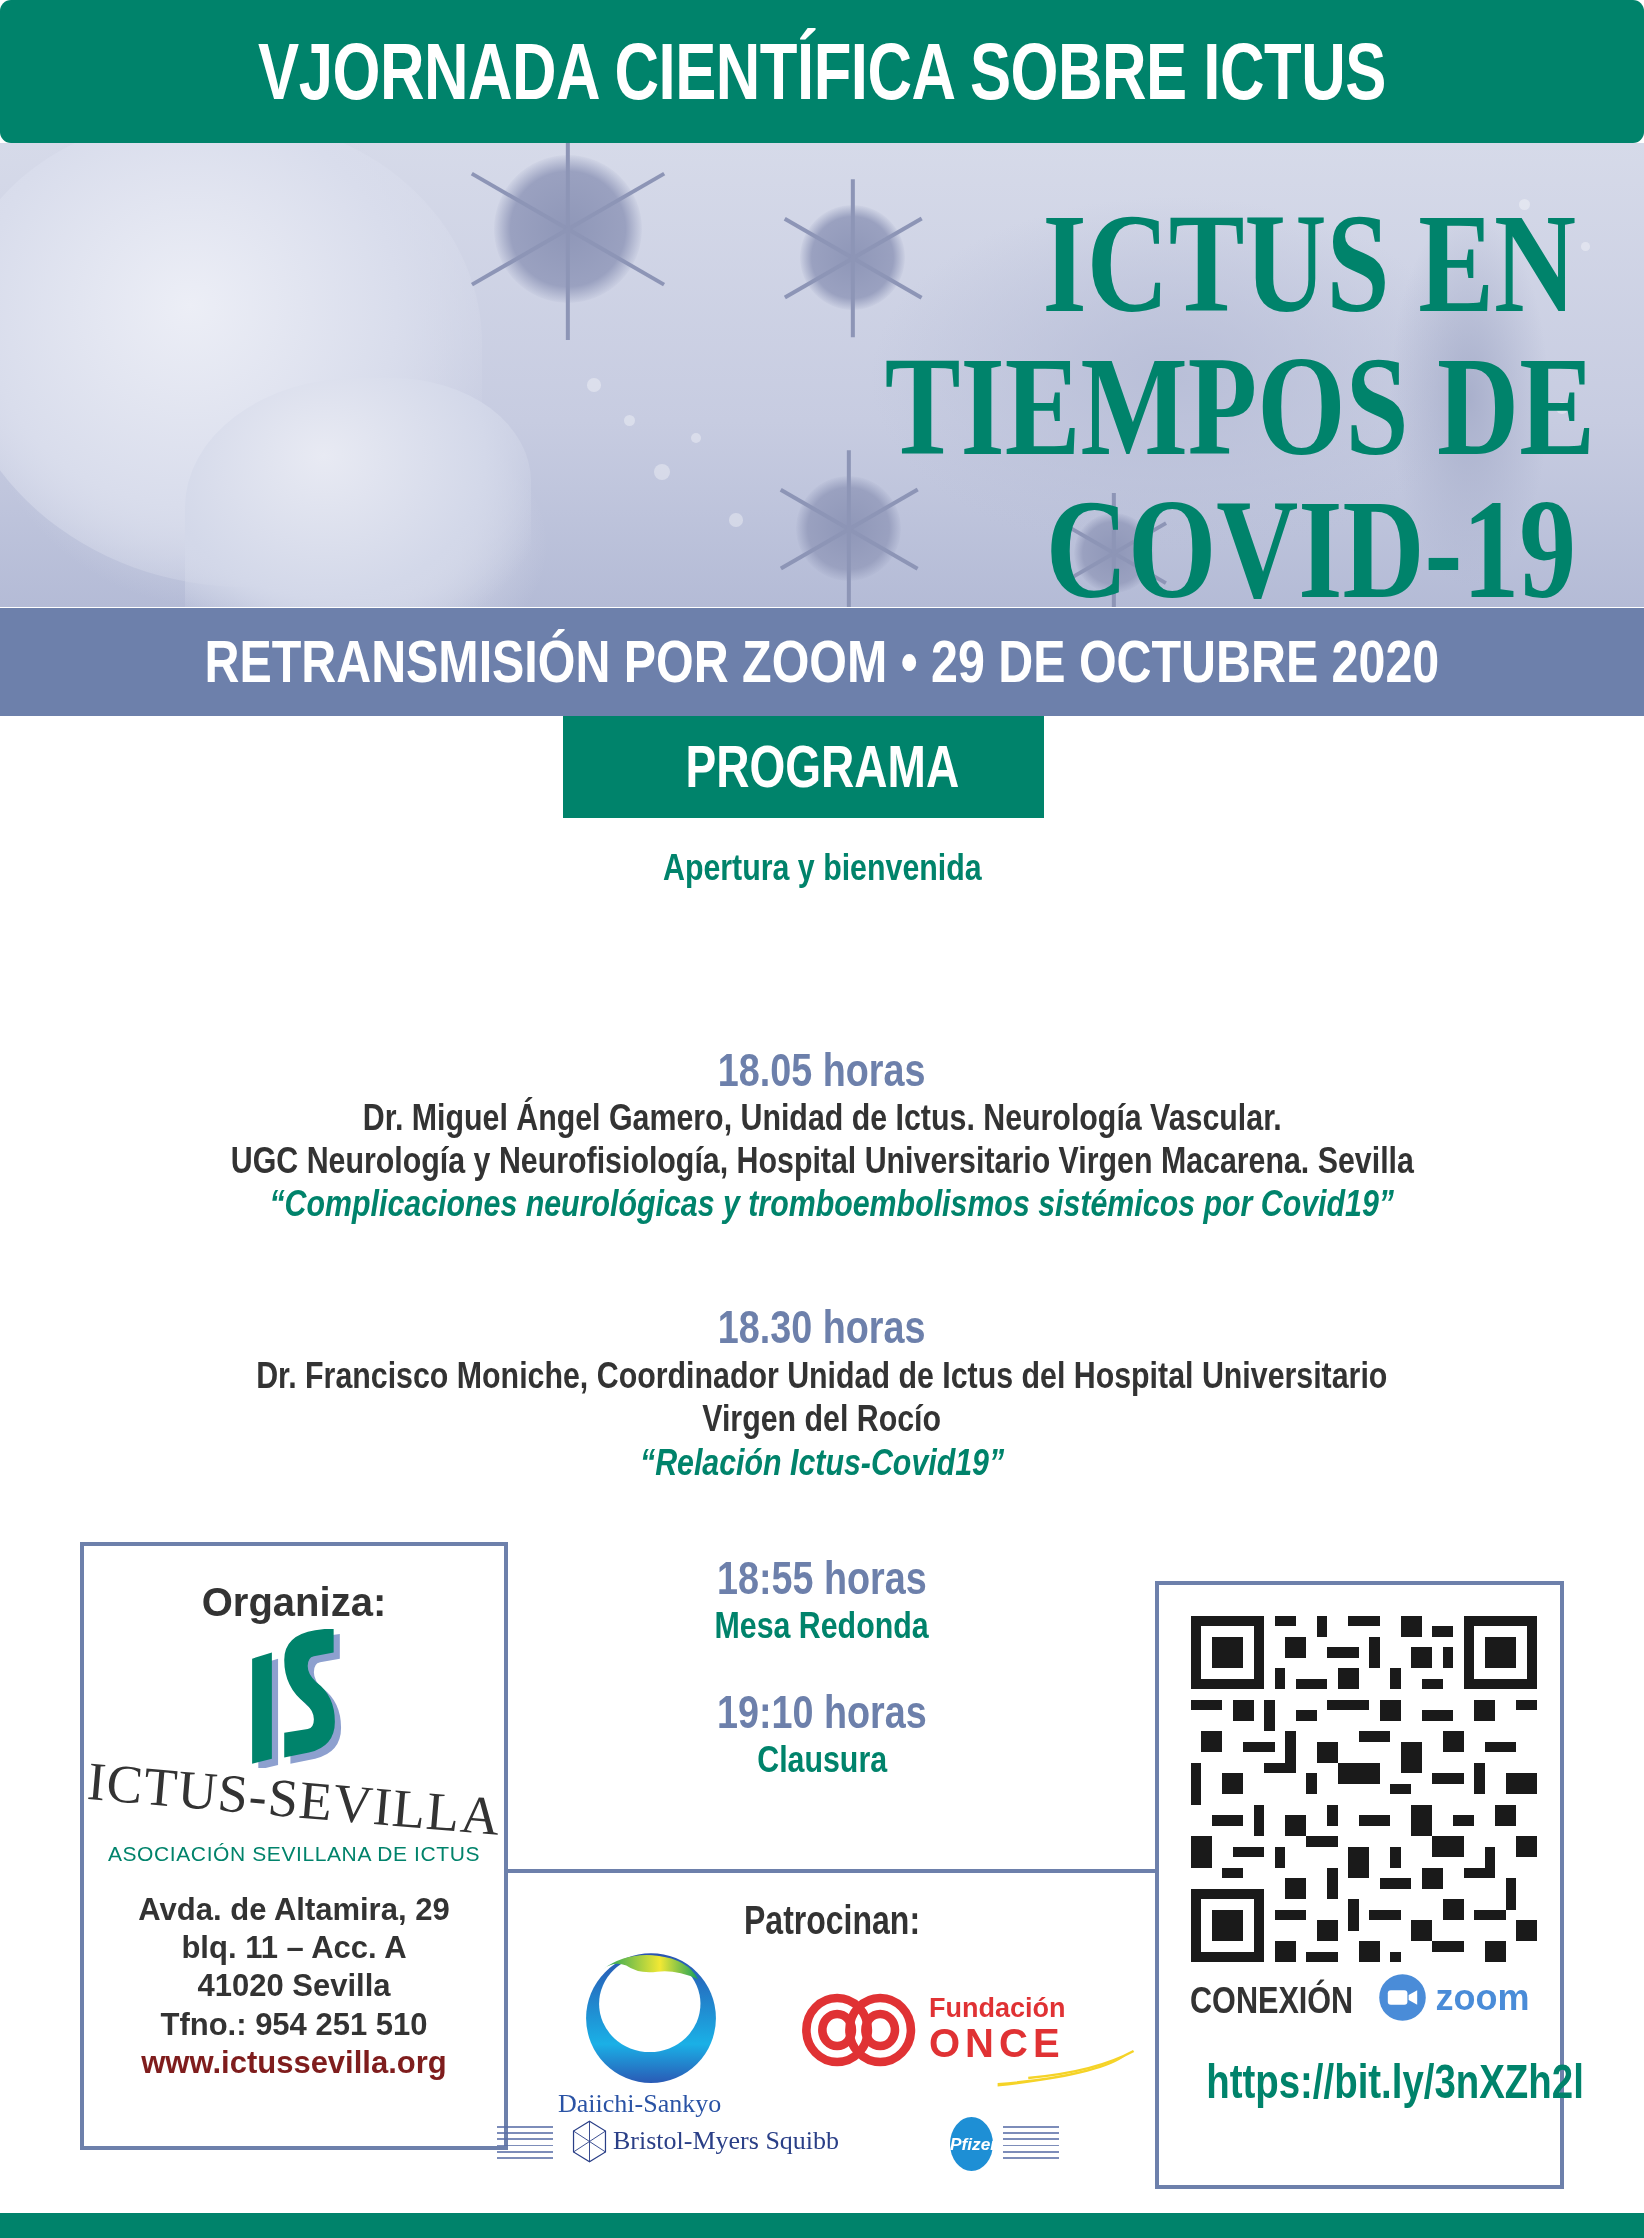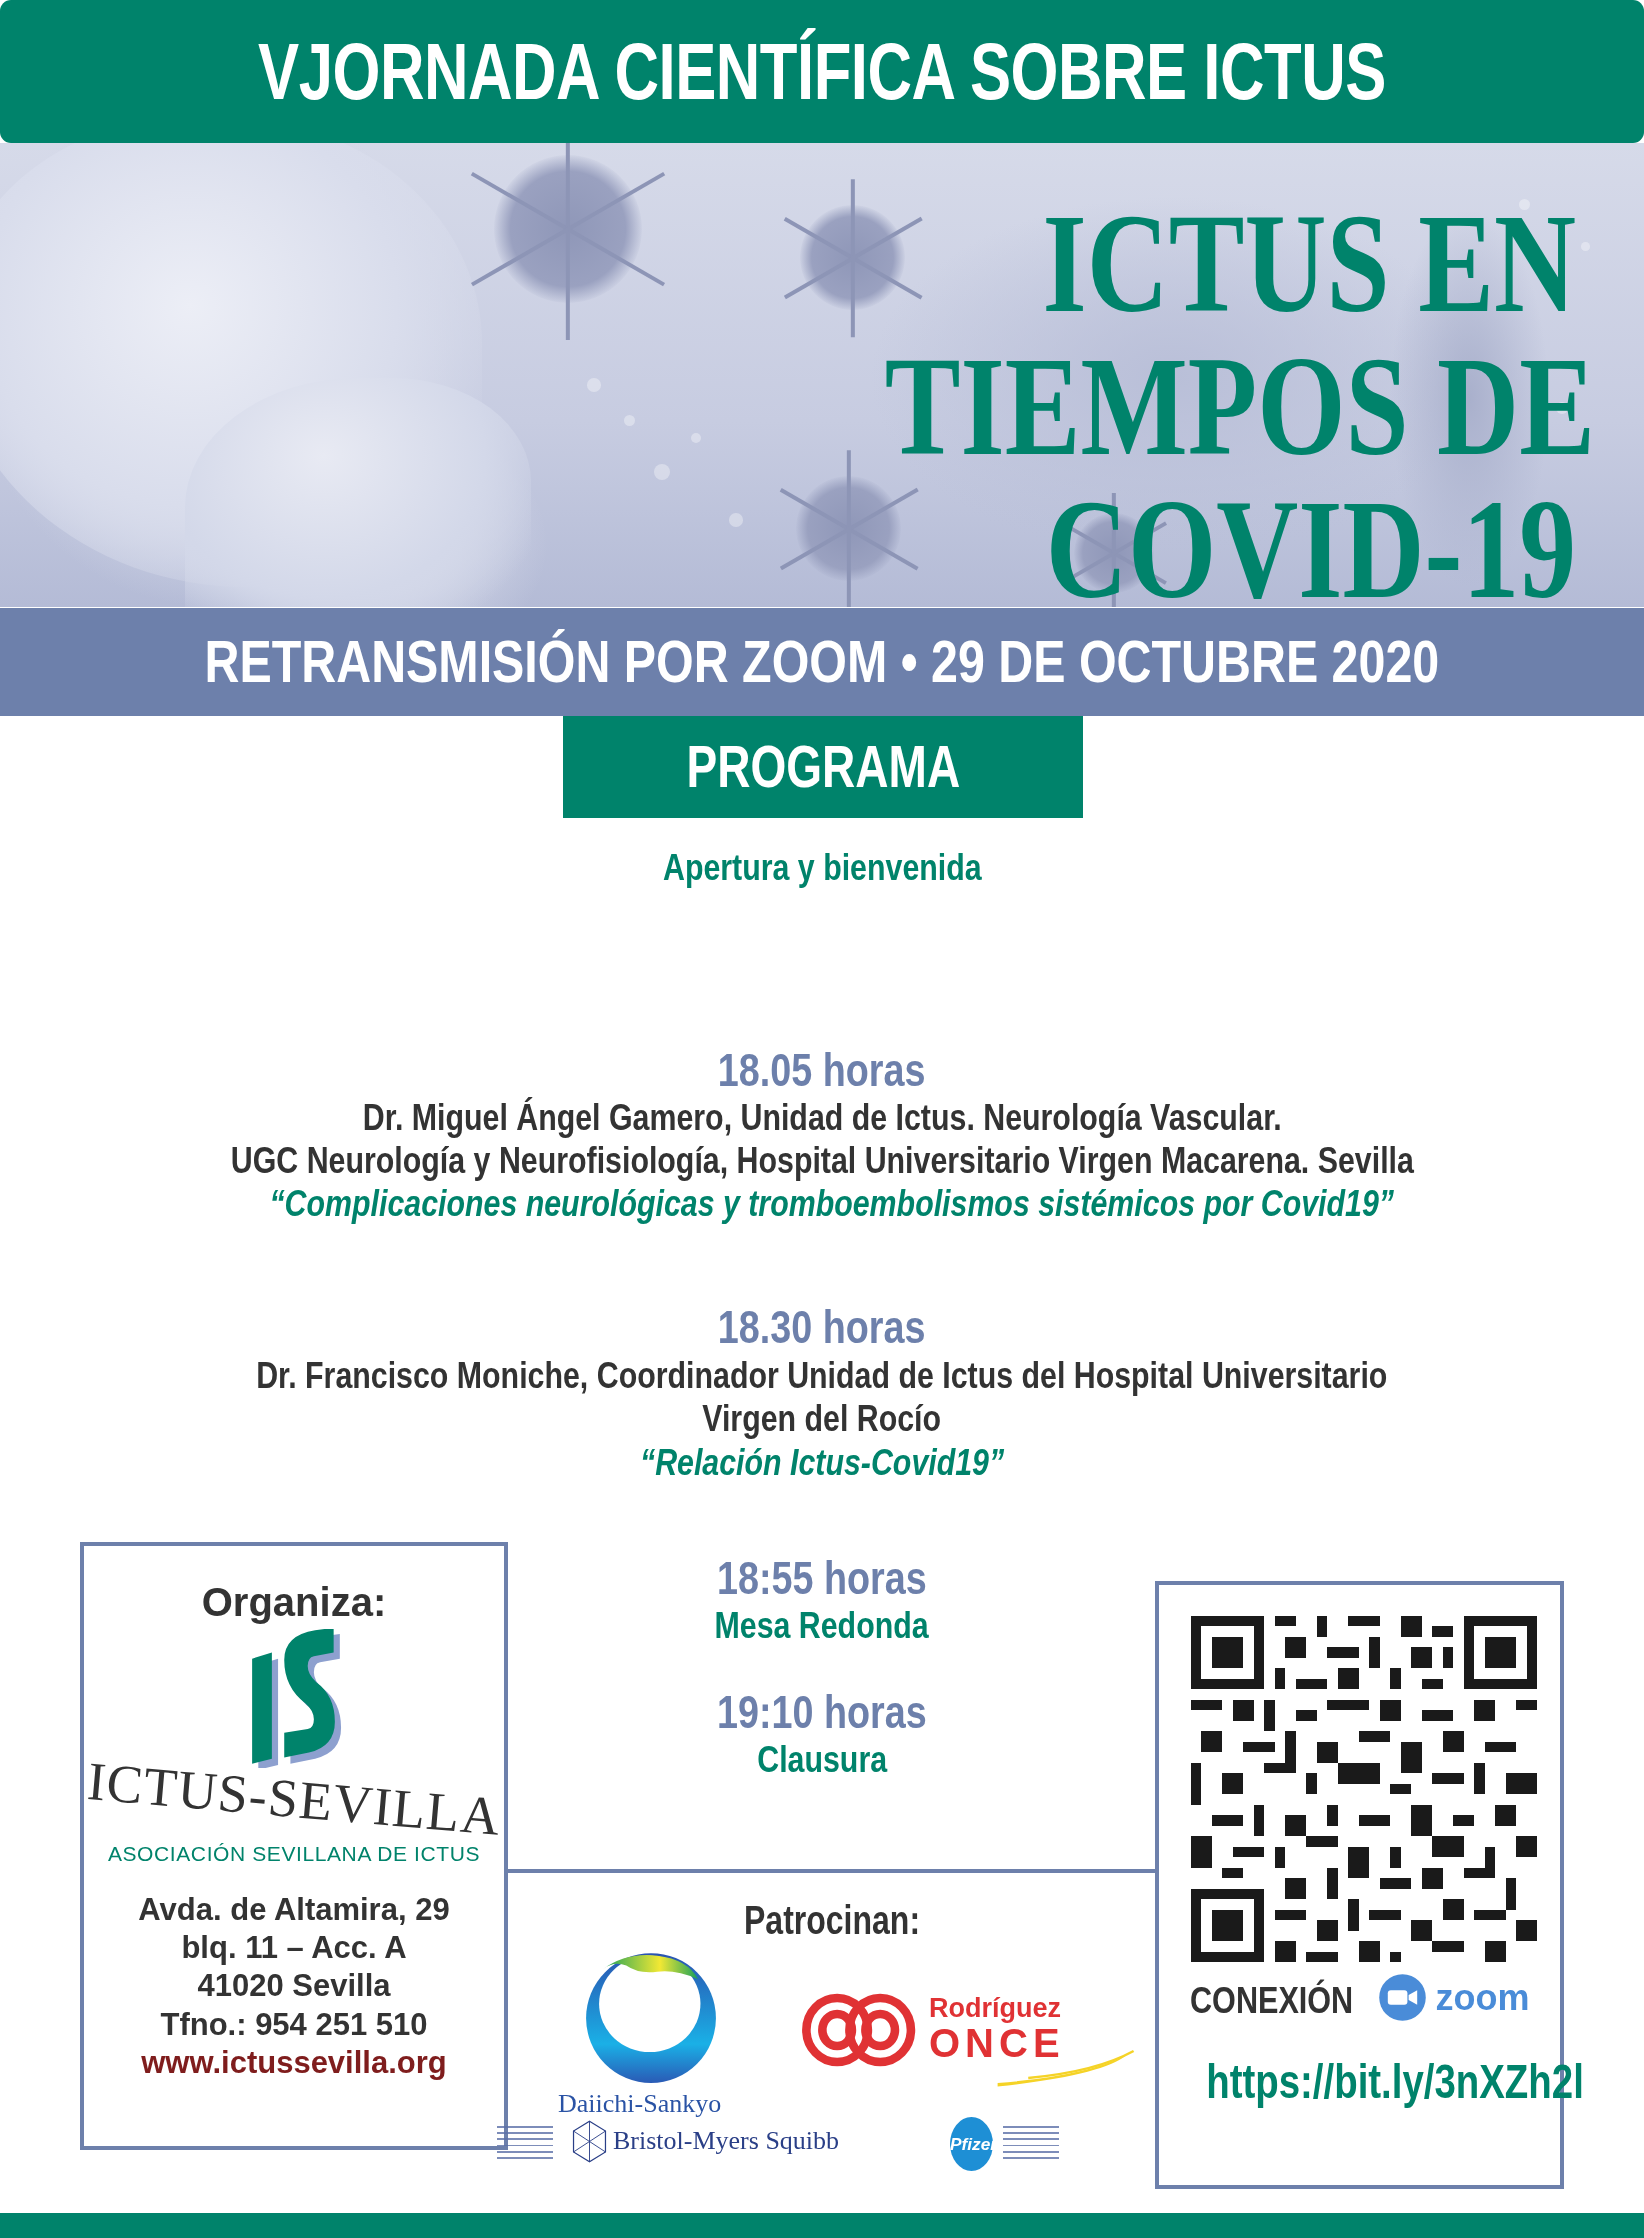--- a/index.html
+++ b/index.html
@@ -29,21 +29,21 @@
 
   #hero-title { right:68px; top:25px; width:864px; text-align:right; color:#00836b;margin-top:24px; }
   #hero-title .line { display:block; font-family:"Liberation Serif", serif; font-weight:bold;
       font-size:142px; line-height:143px; white-space:nowrap; transform:scaleX(0.8); transform-origin:right center; }
 
   
   #sub-band { left:0; top:608px; width:1644px; height:108px; background:#6d80ab; text-align:center; }
   #sub-band .t { color:#fff; font-size:59px; line-height:108px; display:inline-block; transform:scaleX(0.82); white-space:nowrap; }
 
   
-  #programa { left:563px; top:716px; width:520px; height:102px; background:#00836b; text-align:center; }
+  #programa { left:563px; top:716px; width:444px; height:102px; background:#00836b; text-align:center;padding-left:37px; }
   #programa .t { color:#fff; font-size:59px; line-height:102px; display:inline-block; transform:scaleX(0.78); }
 
   
   .center-col { left:0; width:1644px; text-align:center; }
   .time { color:#6d80ab; font-size:46px; font-weight:bold; display:inline-block; transform:scaleX(0.82); white-space:nowrap; }
   .topic { color:#00836b; font-size:37px; font-weight:bold; display:inline-block; transform:scaleX(0.82); white-space:nowrap; }
   .speaker { color:#333333; font-size:37px; font-weight:bold; display:inline-block; transform:scaleX(0.82); white-space:nowrap; }
   .talk { color:#00836b; font-size:37px; font-weight:bold; font-style:italic; display:inline-block; transform:scaleX(0.82); white-space:nowrap; }
 
   
@@ -209,21 +209,21 @@
   <div class="abs" style="left:49px; top:216px; width:191px; text-align:left; color:#2a53a5; font-family:'Liberation Serif', serif; font-size:26px;">Daiichi-Sankyo</div>
 
   <svg class="abs" style="left:290px; top:117px;" width="123" height="80" viewBox="0 0 200 130">
     <g fill="none" stroke="#e03234" stroke-width="14">
       <ellipse cx="62" cy="65" rx="50" ry="52"></ellipse>
       <ellipse cx="62" cy="65" rx="24" ry="26"></ellipse>
       <ellipse cx="132" cy="65" rx="50" ry="52"></ellipse>
       <ellipse cx="132" cy="65" rx="24" ry="26"></ellipse>
     </g>
   </svg>
-  <div class="abs" style="left:420px; top:120px; color:#e03234; font-weight:bold; font-size:27px;">Rodríguez</div>
+  <div class="abs" style="left:420px; top:120px; color:#e03234; font-weight:bold; font-size:27px;">Fundación</div>
   <div class="abs" style="left:420px; top:148px; color:#e03234; font-weight:bold; font-size:40px; letter-spacing:5px;">ONCE</div>
   <svg class="abs" style="left:482px; top:167px;" width="148" height="49" viewBox="0 0 240 80">
     <path d="M10,70 Q150,60 220,25 Q180,58 10,76 Z" fill="#f5d327"></path>
     <path d="M60,62 Q170,52 232,18" fill="none" stroke="#f5d327" stroke-width="4"></path>
   </svg>
 
   <div class="abs" style="left:-12.3px; top:253px; width:56px; height:37px; background:repeating-linear-gradient(180deg,#5c70a8 0 1.9px, rgba(0,0,0,0) 1.9px 6.2px); opacity:0.8;"></div>
   <svg class="abs" style="left:62px; top:247px;" width="37" height="43" viewBox="0 0 60 70">
     <polygon points="30,2 56,18 56,52 30,68 4,52 4,18" fill="none" stroke="#2a3f87" stroke-width="2"></polygon>
     <path d="M4,18 L56,52 M56,18 L4,52 M30,2 L30,68" stroke="#2a3f87" stroke-width="1.5"></path>

